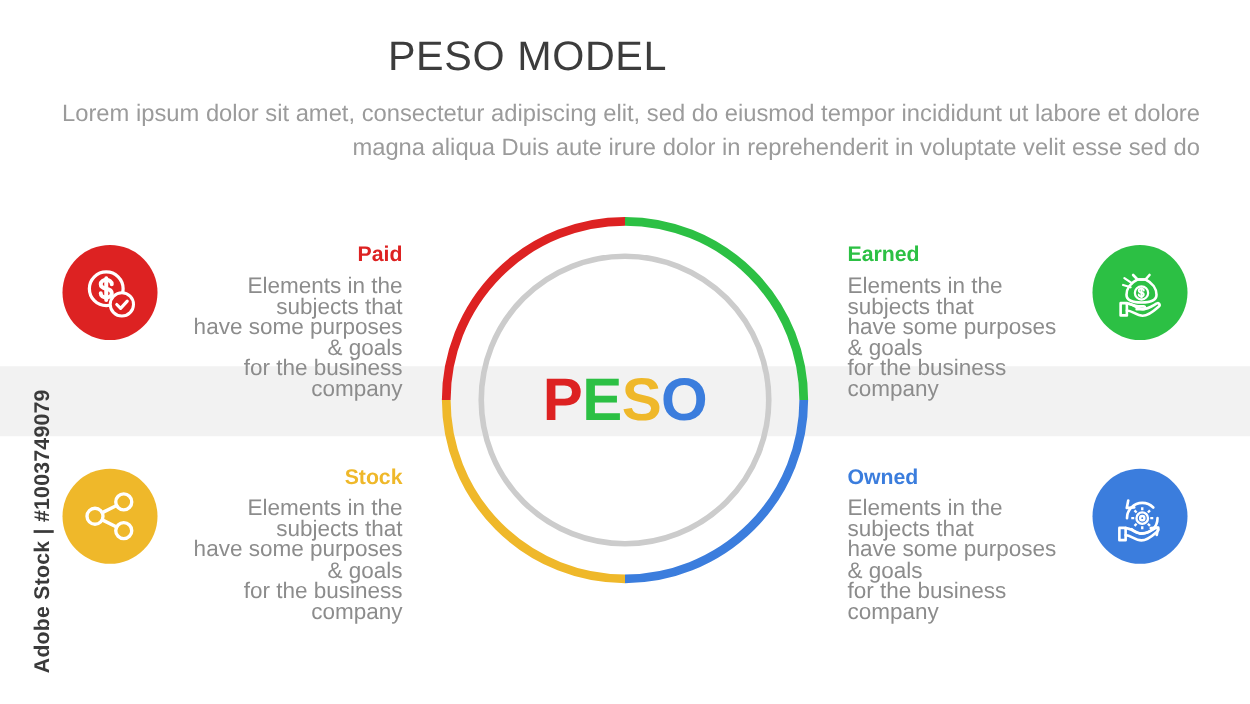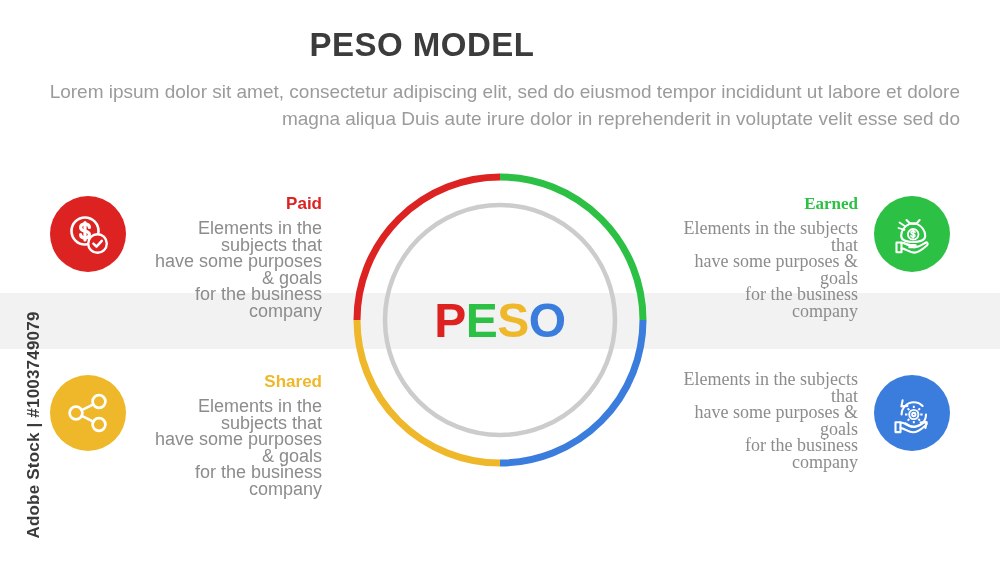--- a/index.html
+++ b/index.html
@@ -50,21 +50,21 @@
   }
 
   
   #title {
     position: absolute;
     left: 0;
     top: 26px;
     width: 844px;
     text-align: center;
     font-size: 33px;
-    font-weight: bold;
+    font-weight: normal;
     color: #3c3c3c;
     letter-spacing: 0.5px;
   }
   #subtitle {
     position: absolute;
     left: 40px;
     top: 78px;
     width: 920px;
     text-align: right;
     font-size: 19px;
@@ -72,21 +72,21 @@
     line-height: 27px;
     font-weight: normal;
   }
 
   
   .block {
     position: absolute;
     width: 180px;
   }
   .block.left  { text-align: right; }
-  .block.right { text-align: right; font-family: Liberation Serif, serif; }
+  .block.right { text-align: left; }
 
   .block-heading {
     font-size: 17px;
     font-weight: bold;
     line-height: 22px;
     margin-bottom: 5px;
   }
   .block-body {
     font-size: 18px;
     color: #8c8c8c;
@@ -179,21 +179,21 @@
       <svg width="46" height="46" viewBox="0 0 46 46" fill="none">
         <circle cx="11" cy="23" r="6.4" stroke="#ffffff" stroke-width="2.7" fill="none"></circle>
         <circle cx="34" cy="11.5" r="6.4" stroke="#ffffff" stroke-width="2.7" fill="none"></circle>
         <circle cx="34" cy="34.5" r="6.4" stroke="#ffffff" stroke-width="2.7" fill="none"></circle>
         <path d="M16.8 20.1 L28.3 14.4" stroke="#ffffff" stroke-width="2.7" stroke-linecap="round"></path>
         <path d="M16.8 25.9 L28.3 31.6" stroke="#ffffff" stroke-width="2.7" stroke-linecap="round"></path>
       </svg>
     </span>
   </div>
   <div class="block left" id="block-shared">
-    <div class="block-heading" style="color:#efb82a">Shared</div>
+    <div class="block-heading" style="color:#efb82a">Stock</div>
     <div class="block-body">Elements in the subjects that
 have  some purposes &amp; goals
 for the  business company</div>
   </div>
 
   <div class="badge" id="badge-earned" style="background:#2cc044">
     <span>
       <svg width="50" height="50" viewBox="0 0 50 50" fill="none">
         <path d="M19.5 11 l3.5 3.6 h6.4 L32.6 11" stroke="#ffffff" stroke-width="2.1" fill="none" stroke-linecap="round" stroke-linejoin="round"></path>
         <path d="M23 14.6 c-5.4 2.6-8.8 7.4-8.8 12.2 c0 4 3.2 6.2 12 6.2 c8.8 0 12-2.2 12-6.2 c0-4.8-3.4-9.6-8.8-12.2 z" stroke="#ffffff" stroke-width="2.1" fill="none" stroke-linejoin="round"></path>
@@ -228,20 +228,21 @@
           <circle cx="26.8" cy="26.5" r="1.7"></circle>
           <path d="M26.8 20.1 v-2.4 M26.8 32.9 v2.4 M20.4 26.5 h-2.4 M33.2 26.5 h2.4
                    M22.3 22 l-1.7-1.7 M31.3 31 l1.7 1.7 M22.3 31 l-1.7 1.7 M31.3 22 l1.7-1.7"></path>
         </g>
         <path d="M13.5 34.5 c4.6 0 8.4 4.4 12.6 4.4 c4.6 0 8.4-3 11.4-4.5 c1.6-0.9 3 1.3 1.6 2.5 c-3 2.6-7.6 7.4-13 7.4 c-5 0-8.4-4.2-12.6-4.2" stroke="#ffffff" stroke-width="2.1" fill="none" stroke-linecap="round" stroke-linejoin="round"></path>
         <path d="M8.5 34.3 h5 v9.8 h-5 z" stroke="#ffffff" stroke-width="2.1" fill="none" stroke-linejoin="round"></path>
       </svg>
     </span>
   </div>
   <div class="block right" id="block-owned">
+    <div class="block-heading" style="color:#3b7ddd">Owned</div>
     <div class="block-body">Elements in the subjects that
 have  some purposes &amp; goals
 for the  business company</div>
   </div>
 
   <div id="center-diagram">
     <svg width="300" height="300" viewBox="0 0 300 300" fill="none">
 
       <path id="seg-paid" d="M150 7 A143 143 0 0 0 7 150" stroke="#dd2222" stroke-width="7" fill="none"></path>
       <path id="seg-earned" d="M150 7 A143 143 0 0 1 293 150" stroke="#2cc044" stroke-width="7" fill="none"></path>

